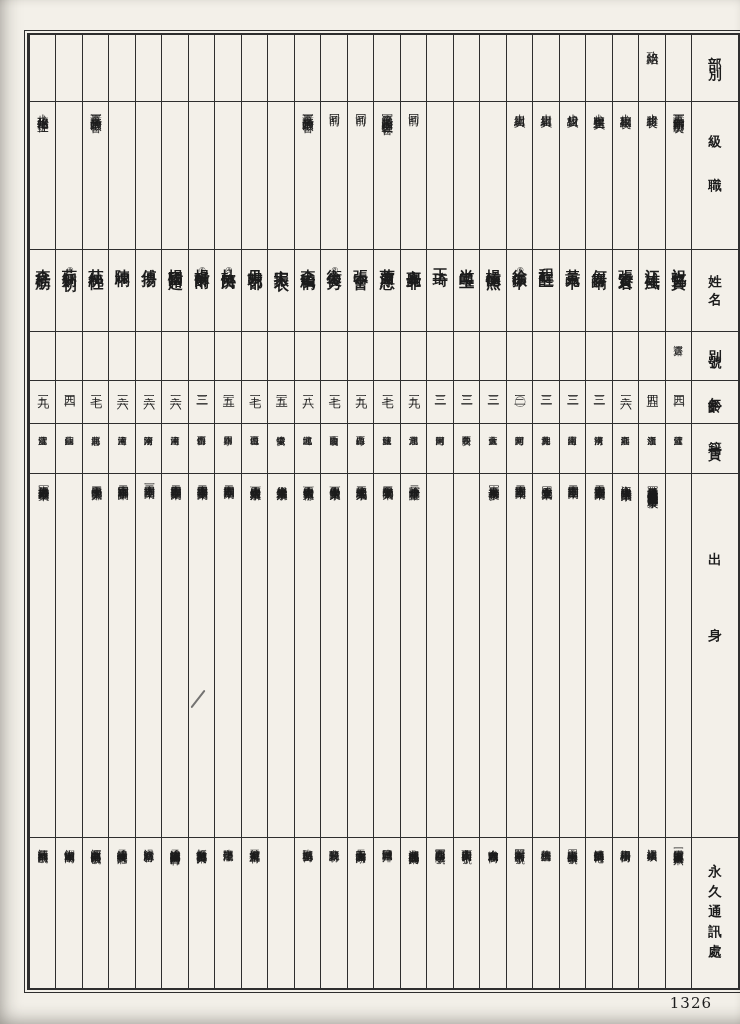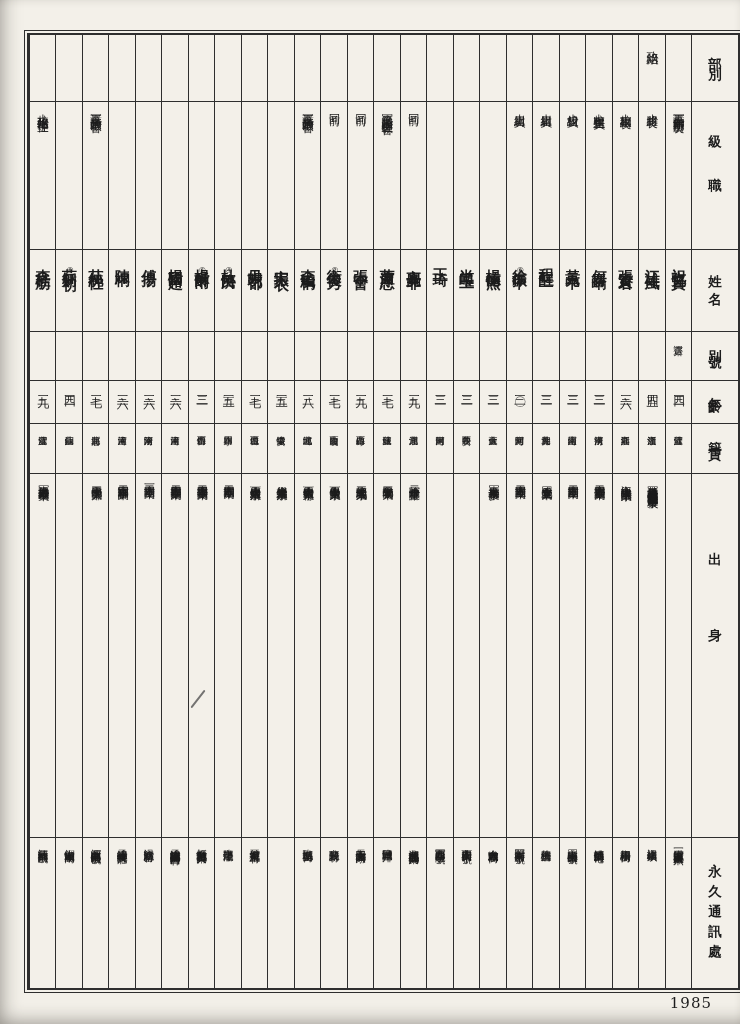--- a/index.html
+++ b/index.html
@@ -787,13 +787,13 @@
       <span class="vtext">軍校洛陽分校四期畢業</span>
     </div>
     <div class="cell r-address">
       <span class="vtext">江蘇板浦南門八號</span>
     </div>
   </div>
 </div>
 
 <div class="scan-artifact"></div>
 
-<div class="page-number">1985</div>
+<div class="page-number">1326</div>
 
 </body></html>

